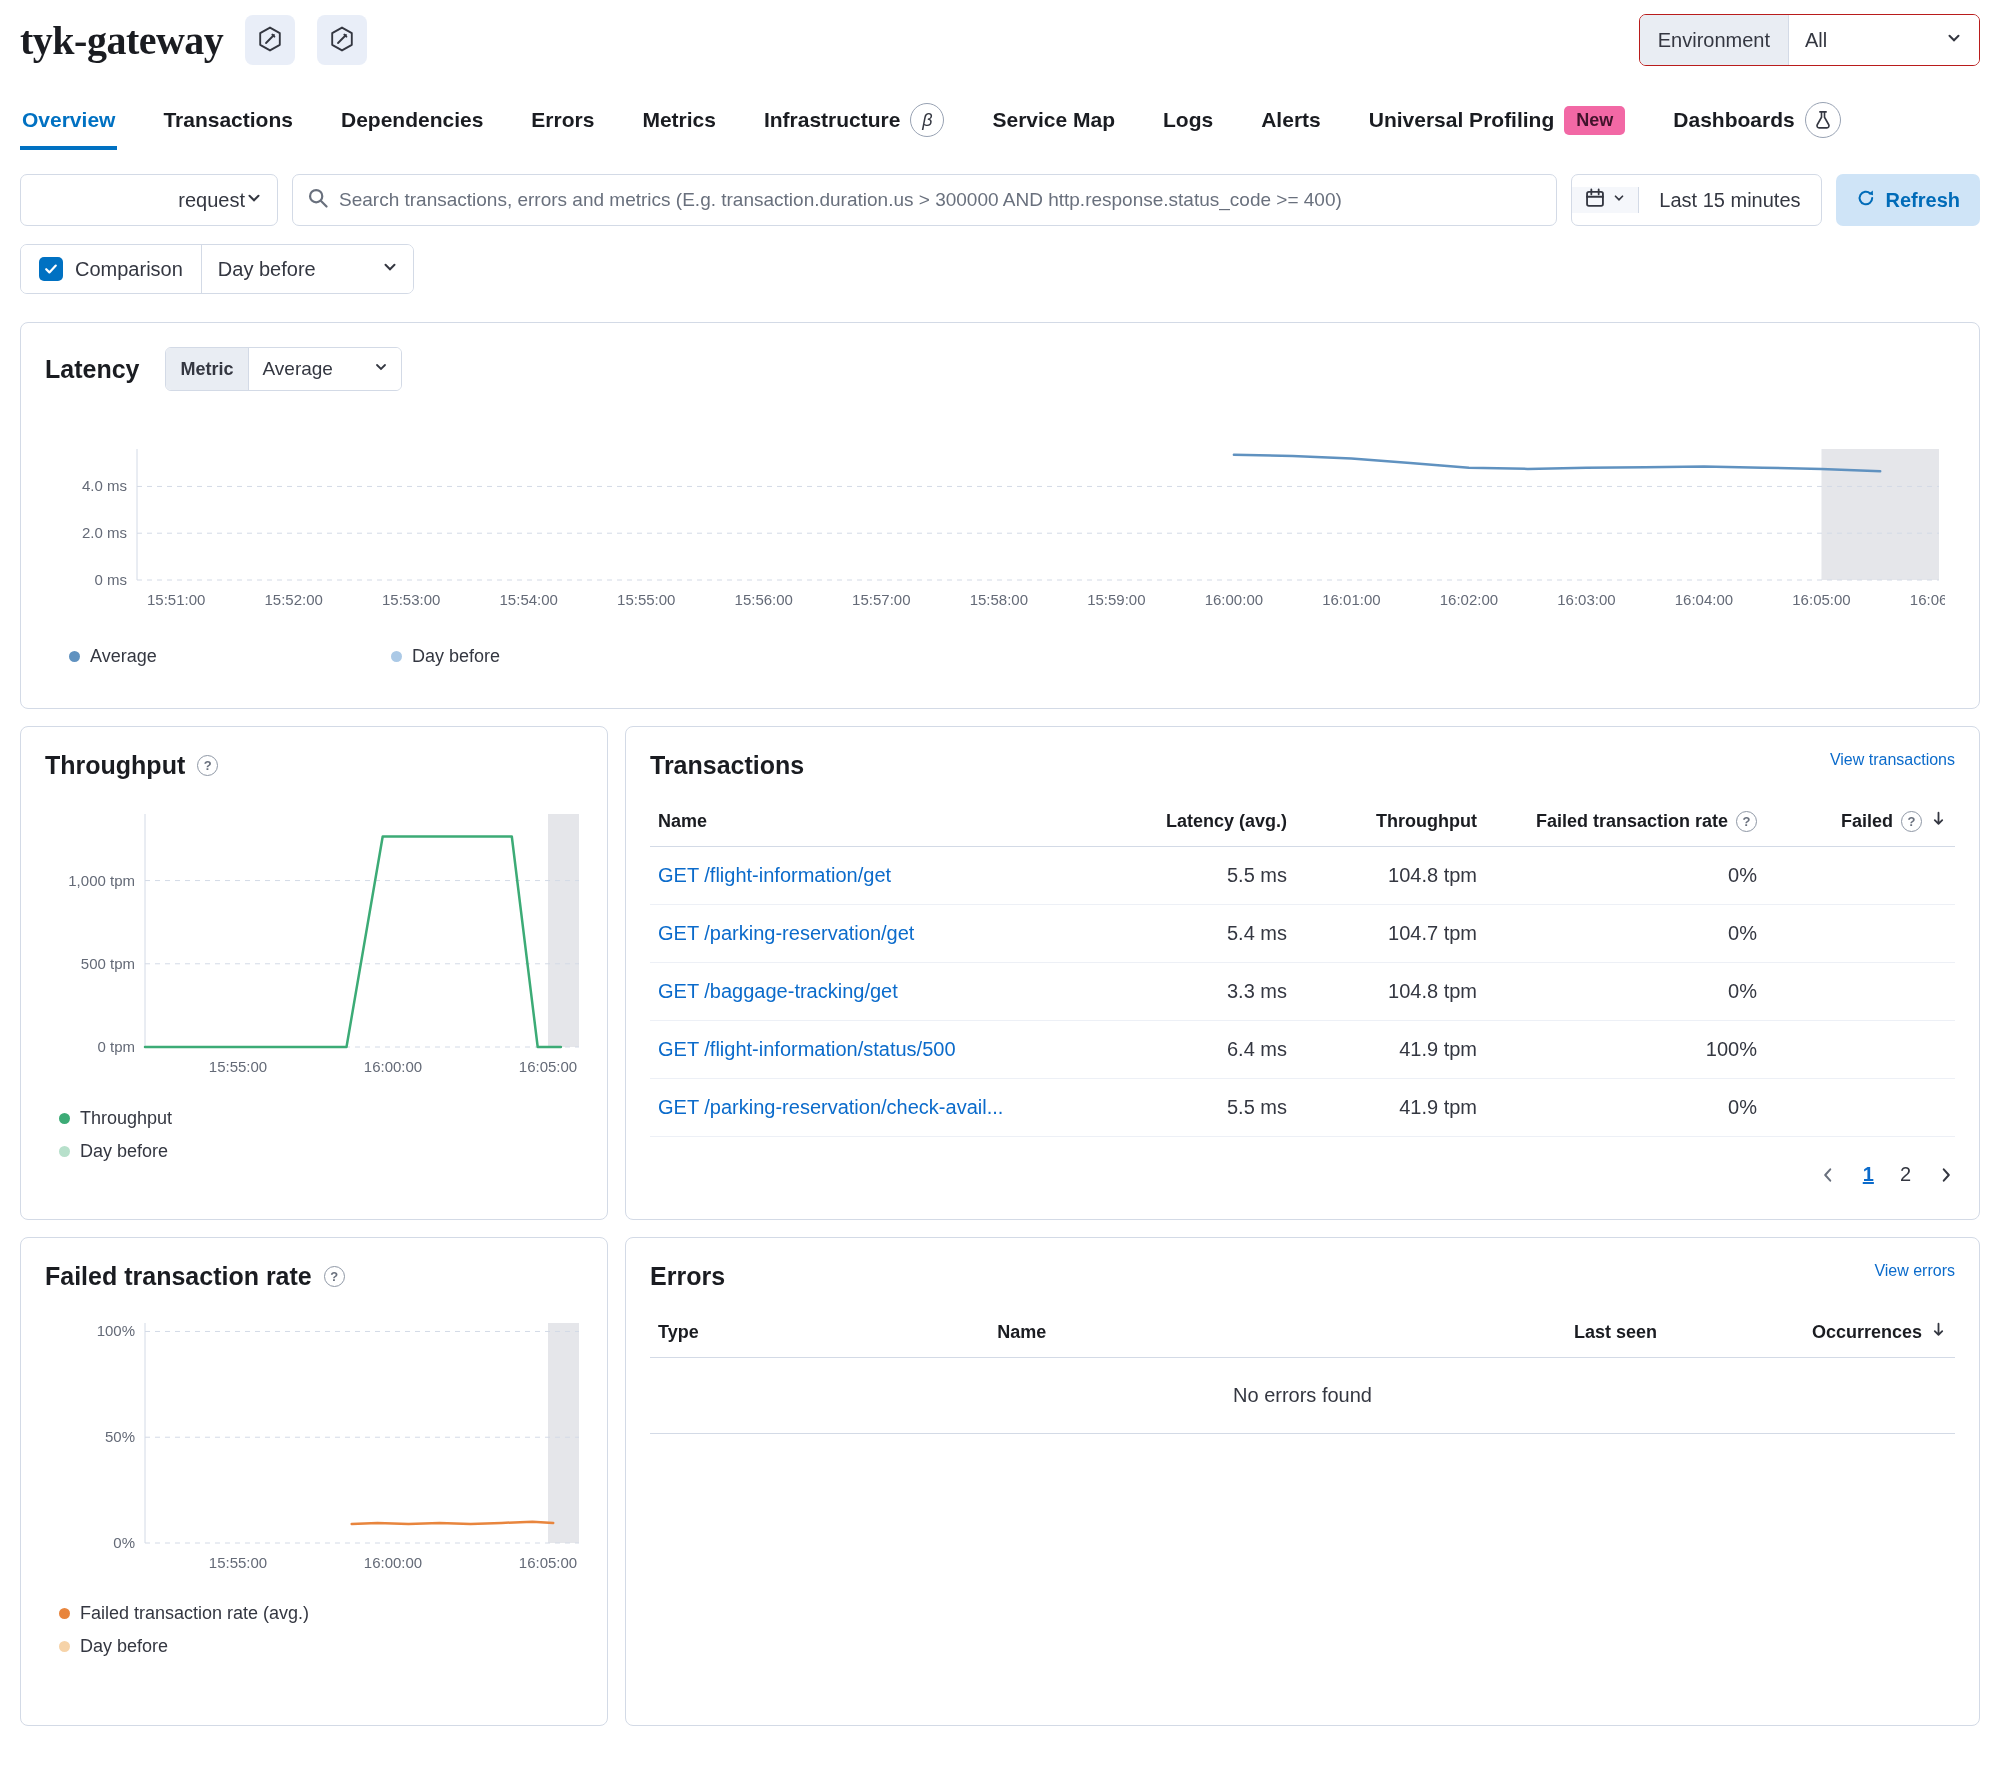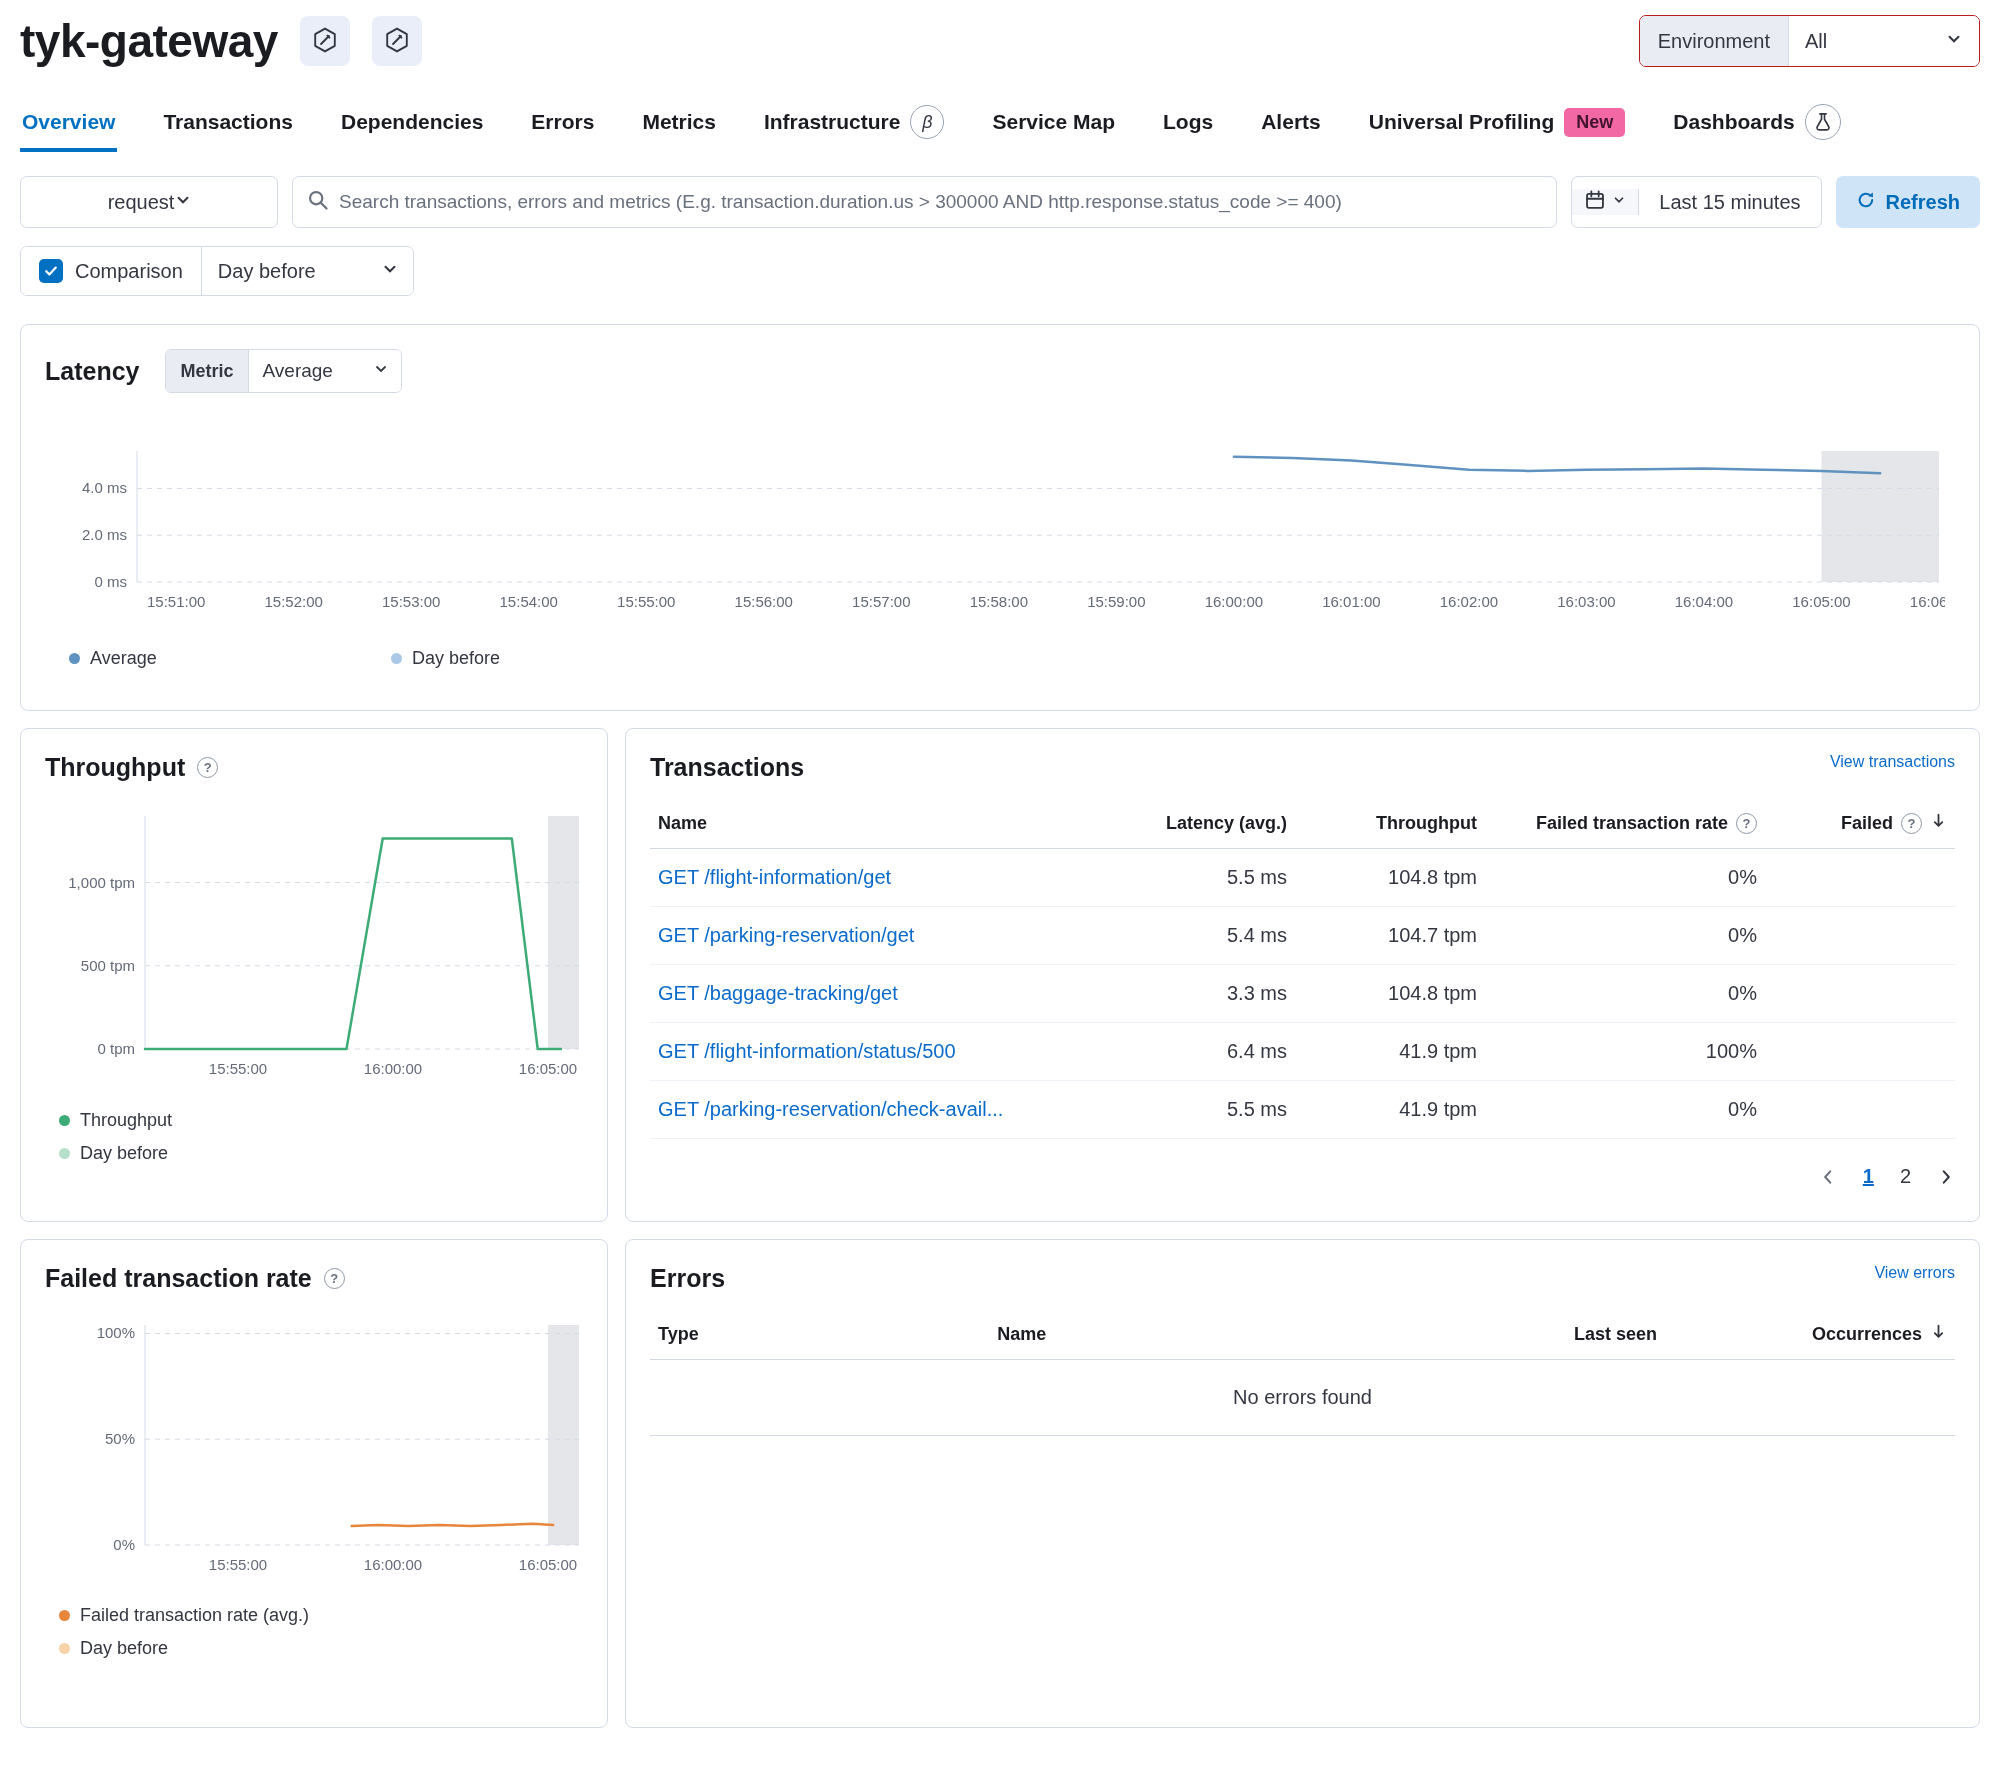--- a/index.html
+++ b/index.html
@@ -1,37 +1,37 @@
 <!DOCTYPE html>
 <html><head>
 <meta charset="utf-8">
 <style>
   * { box-sizing: border-box; margin: 0; padding: 0; }
   html,body { width:2000px; height:1788px; background:#fff; font-family:"Liberation Sans", sans-serif; color:#343741; }
   .page { width:2000px; padding:14px 20px 20px 20px; }
 
   
   .top { display:flex; align-items:center; }
-  .svc-title { font-size:46px; font-weight:700; color:#1a1c21; letter-spacing:-0.5px; }
+  .svc-title { font-size:40px; font-weight:700; color:#1a1c21; letter-spacing:-0.5px;font-family:Liberation Serif, serif; }
   .iconbtn { width:50px; height:50px; border:none; border-radius:8px; background:#e9eef8; margin-left:22px; display:flex; align-items:center; justify-content:center; cursor:pointer; }
   .env-group { margin-left:auto; display:flex; height:52px; border:1px solid #b91c1c; border-radius:7px; overflow:hidden; }
   .env-label { background:#e9edf3; padding:0 18px; display:flex; align-items:center; font-size:20px; color:#343741; border-right:1px solid #d3dae6; }
   .env-value { background:#fff; width:190px; padding:0 16px; display:flex; align-items:center; justify-content:space-between; font-size:20px; cursor:pointer; }
 
   
   .tabs { display:flex; align-items:center; gap:44px; margin-top:26px; }
   .tab { display:flex; align-items:center; gap:10px; font-size:21px; font-weight:700; color:#1a1c21; padding:10px 2px 14px 2px; cursor:pointer; border-bottom:4px solid transparent; }
   .tab.active { color:#0071c2; border-bottom-color:#0071c2; }
   .beta-circle { width:34px; height:34px; border:1px solid #98a2b3; border-radius:50%; display:flex; align-items:center; justify-content:center; font-size:18px; font-style:italic; color:#343741; font-weight:400; }
   .new-badge { border-radius:5px; padding:4px 12px; font-size:18px; font-weight:600; color:#42132c; }
   .flask-circle { width:36px; height:36px; border:1px solid #98a2b3; border-radius:50%; display:flex; align-items:center; justify-content:center; }
 
   
   .search-row { display:flex; align-items:center; gap:14px; margin-top:18px; }
-  .select-ctl { width:258px; height:52px; border:1px solid #d3dae6; border-radius:7px; background:#fff; display:flex; align-items:center; justify-content:center; padding:0 14px 0 16px; font-size:20px; cursor:pointer; }
+  .select-ctl { width:258px; height:52px; border:1px solid #d3dae6; border-radius:7px; background:#fff; display:flex; align-items:center; justify-content:flex-end; padding:0 14px 0 16px; font-size:20px; cursor:pointer; }
   .search-box { flex:1; height:52px; border:1px solid #d3dae6; border-radius:7px; background:#fff; display:flex; align-items:center; padding:0 14px; gap:10px; }
   .search-box input { border:none; outline:none; flex:1; font-size:19px; font-family:inherit; color:#343741; }
   .search-box input::placeholder { color:#69707d; }
   .date-group { display:flex; height:52px; border:1px solid #d3dae6; border-radius:7px; overflow:hidden;align-items:center; }
   .cal-seg { display:flex; align-items:center; gap:6px; padding:0 12px; background:#f5f7fb; border-right:1px solid #d3dae6; cursor:pointer; }
   .range-seg { display:flex; align-items:center; padding:0 20px; background:#fff; font-size:20px; cursor:pointer; white-space:nowrap; }
   .refresh-btn { height:52px; min-width:142px; border:none; border-radius:7px; background:#cfe4f7; color:#006bb8; font-size:20px; font-weight:600; font-family:inherit; display:flex; align-items:center; justify-content:center; gap:10px; cursor:pointer; padding:0 20px; }
 
   
   .compare-row { margin-top:18px; display:flex; }

